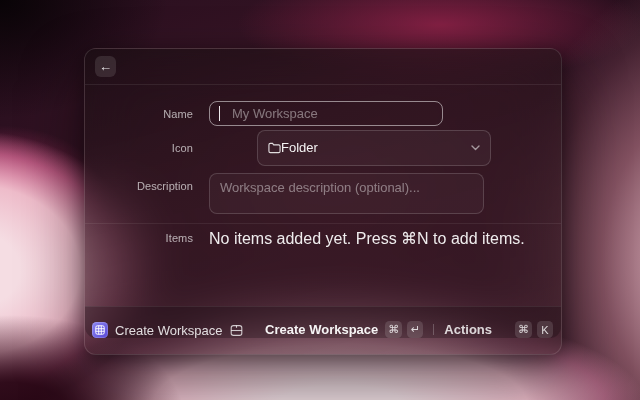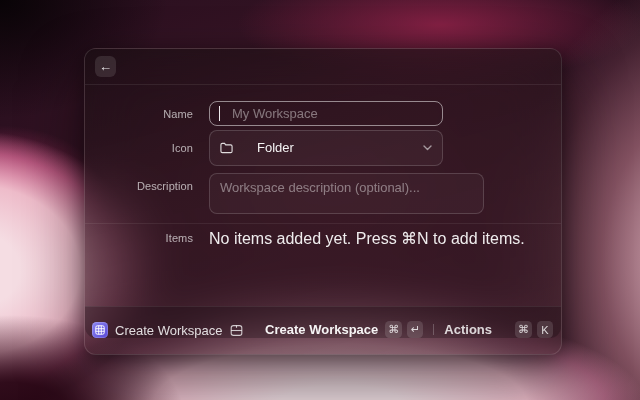--- a/index.html
+++ b/index.html
@@ -43,23 +43,23 @@
   .row-desc .lbl{padding-top:7px;}
   .row-items{top:181px;height:16px;}
 
   .text-input{width:234px;height:25px;box-sizing:border-box;background:transparent;
     border:1.5px solid rgba(255,255,255,0.5);border-radius:8px;color:#fff;
     font-size:13px;padding:0 22px;outline:none;font-family:"Liberation Sans",sans-serif;}
   .text-input::placeholder{color:rgba(255,255,255,0.42);}
   .input-wrap{position:relative;}
   .caret{position:absolute;left:10px;top:5px;width:1px;height:15px;background:rgba(255,255,255,0.92);}
 
-  .select{width:234px;height:25px;box-sizing:border-box;display:flex;align-items:center;gap:24px;
+  .select{width:234px;height:25px;box-sizing:border-box;display:flex;align-items:center;gap:0;
     padding:17px 10px;border:1px solid rgba(255,255,255,0.16);border-radius:8px;
-    background:rgba(255,255,255,0.04);cursor:pointer;}
+    background:rgba(255,255,255,0.04);cursor:pointer;margin-left:48px;}
   .select-value{font-size:13px;color:rgba(255,255,255,0.95);}
   .chevron{margin-left:auto;display:flex;align-items:center;}
 
   .textarea{width:275px;height:41px;box-sizing:border-box;resize:none;
     border:1px solid rgba(255,255,255,0.16);border-radius:8px;background:rgba(255,255,255,0.03);
     font-size:13px;color:#fff;padding:6px 10px;outline:none;font-family:"Liberation Sans",sans-serif;}
   .textarea::placeholder{color:rgba(255,255,255,0.42);}
 
   .section-divider{position:absolute;left:0;right:0;top:174px;height:1px;background:rgba(255,255,255,0.07);}
   .items-text{font-size:16px;color:rgba(255,255,255,0.92);}

